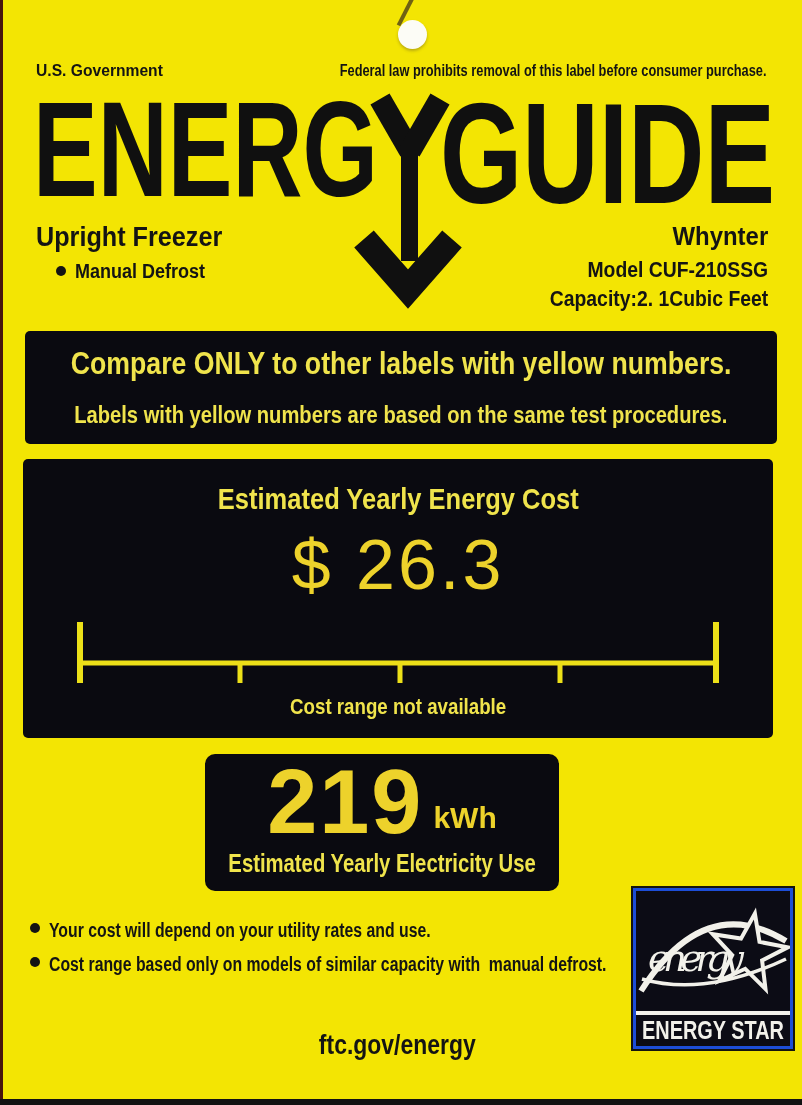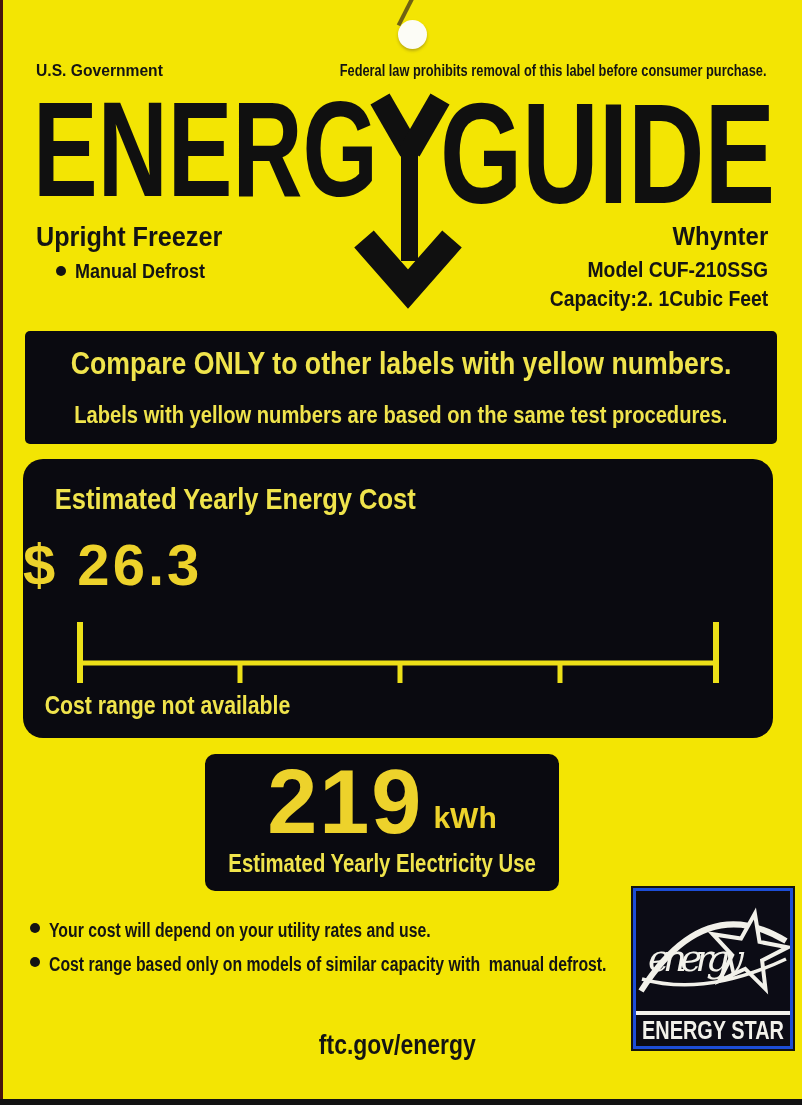--- a/index.html
+++ b/index.html
@@ -34,26 +34,26 @@
   .brand{position:absolute;right:34px;top:221px;text-align:right;}
   .brand-name{font-size:26px;font-weight:700;white-space:pre;transform:scaleX(.92);transform-origin:right top;}
   .brand-model,.brand-capacity{font-size:22px;font-weight:700;white-space:pre;transform:scaleX(.88);transform-origin:right top;margin-top:5px;}
   .brand-capacity{margin-top:3px;}
 
   .panel{background:var(--c-panel,#0a0a10);border-radius:5px;position:absolute;}
   .banner{left:25px;top:331px;width:752px;height:113px;display:flex;flex-direction:column;align-items:center;justify-content:center;gap:19px;}
   .banner-l1{font-size:31px;font-weight:700;color:var(--c-label-yellow,#f0e44c);white-space:pre;transform:scaleX(.86);}
   .banner-l2{font-size:24px;font-weight:700;color:var(--c-label-yellow,#f0e44c);white-space:pre;transform:scaleX(.84);}
 
-  .costbox{left:23px;top:459px;width:750px;height:279px;text-align:left;border-radius:20px;}
+  .costbox{left:23px;top:459px;width:750px;height:279px;text-align:center;}
   .cost-title{margin-top:23px;font-size:30px;font-weight:700;color:var(--c-label-yellow,#f0e44c);white-space:pre;display:inline-block;transform:scaleX(.85);}
-  .cost-amount{margin-top:10px;font-size:58px;line-height:78px;font-weight:700;letter-spacing:3px;color:var(--c-value-yellow,#edd22b);white-space:pre;}
+  .cost-amount{margin-top:10px;font-size:70px;line-height:78px;font-weight:400;letter-spacing:3px;color:var(--c-value-yellow,#edd22b);white-space:pre;}
   .scale{position:absolute;left:0;top:150px;}
   .scale line{stroke:var(--c-scale-yellow,#ece018);}
-  .range-note{position:absolute;left:0;right:0;bottom:18px;font-size:25px;font-weight:700;color:var(--c-label-yellow,#f0e44c);}
+  .range-note{position:absolute;left:0;right:0;bottom:18px;font-size:22px;font-weight:700;color:var(--c-label-yellow,#f0e44c);}
   .range-note span{display:inline-block;white-space:pre;transform:scaleX(.85);}
 
   .usagebox{left:205px;top:754px;width:354px;height:137px;display:flex;flex-direction:column;align-items:center;border-radius:10px;}
   .usage-row{display:flex;align-items:baseline;margin-top:2px;}
   .usage-value{font-size:90px;line-height:92px;font-weight:700;color:var(--c-value-yellow,#edd22b);letter-spacing:2px;}
   .usage-unit{font-size:30px;font-weight:700;color:var(--c-value-yellow,#edd22b);margin-left:10px;position:relative;top:-5px;}
   .usage-caption{font-size:26px;font-weight:700;color:var(--c-label-yellow,#f0e44c);white-space:pre;transform:scaleX(.78);margin-top:0;}
 
   .footnotes{position:absolute;left:30px;top:915px;width:610px;list-style:none;margin:0;padding:0;}
   .footnotes li{display:flex;align-items:flex-start;margin-bottom:4px;text-align:right;}

